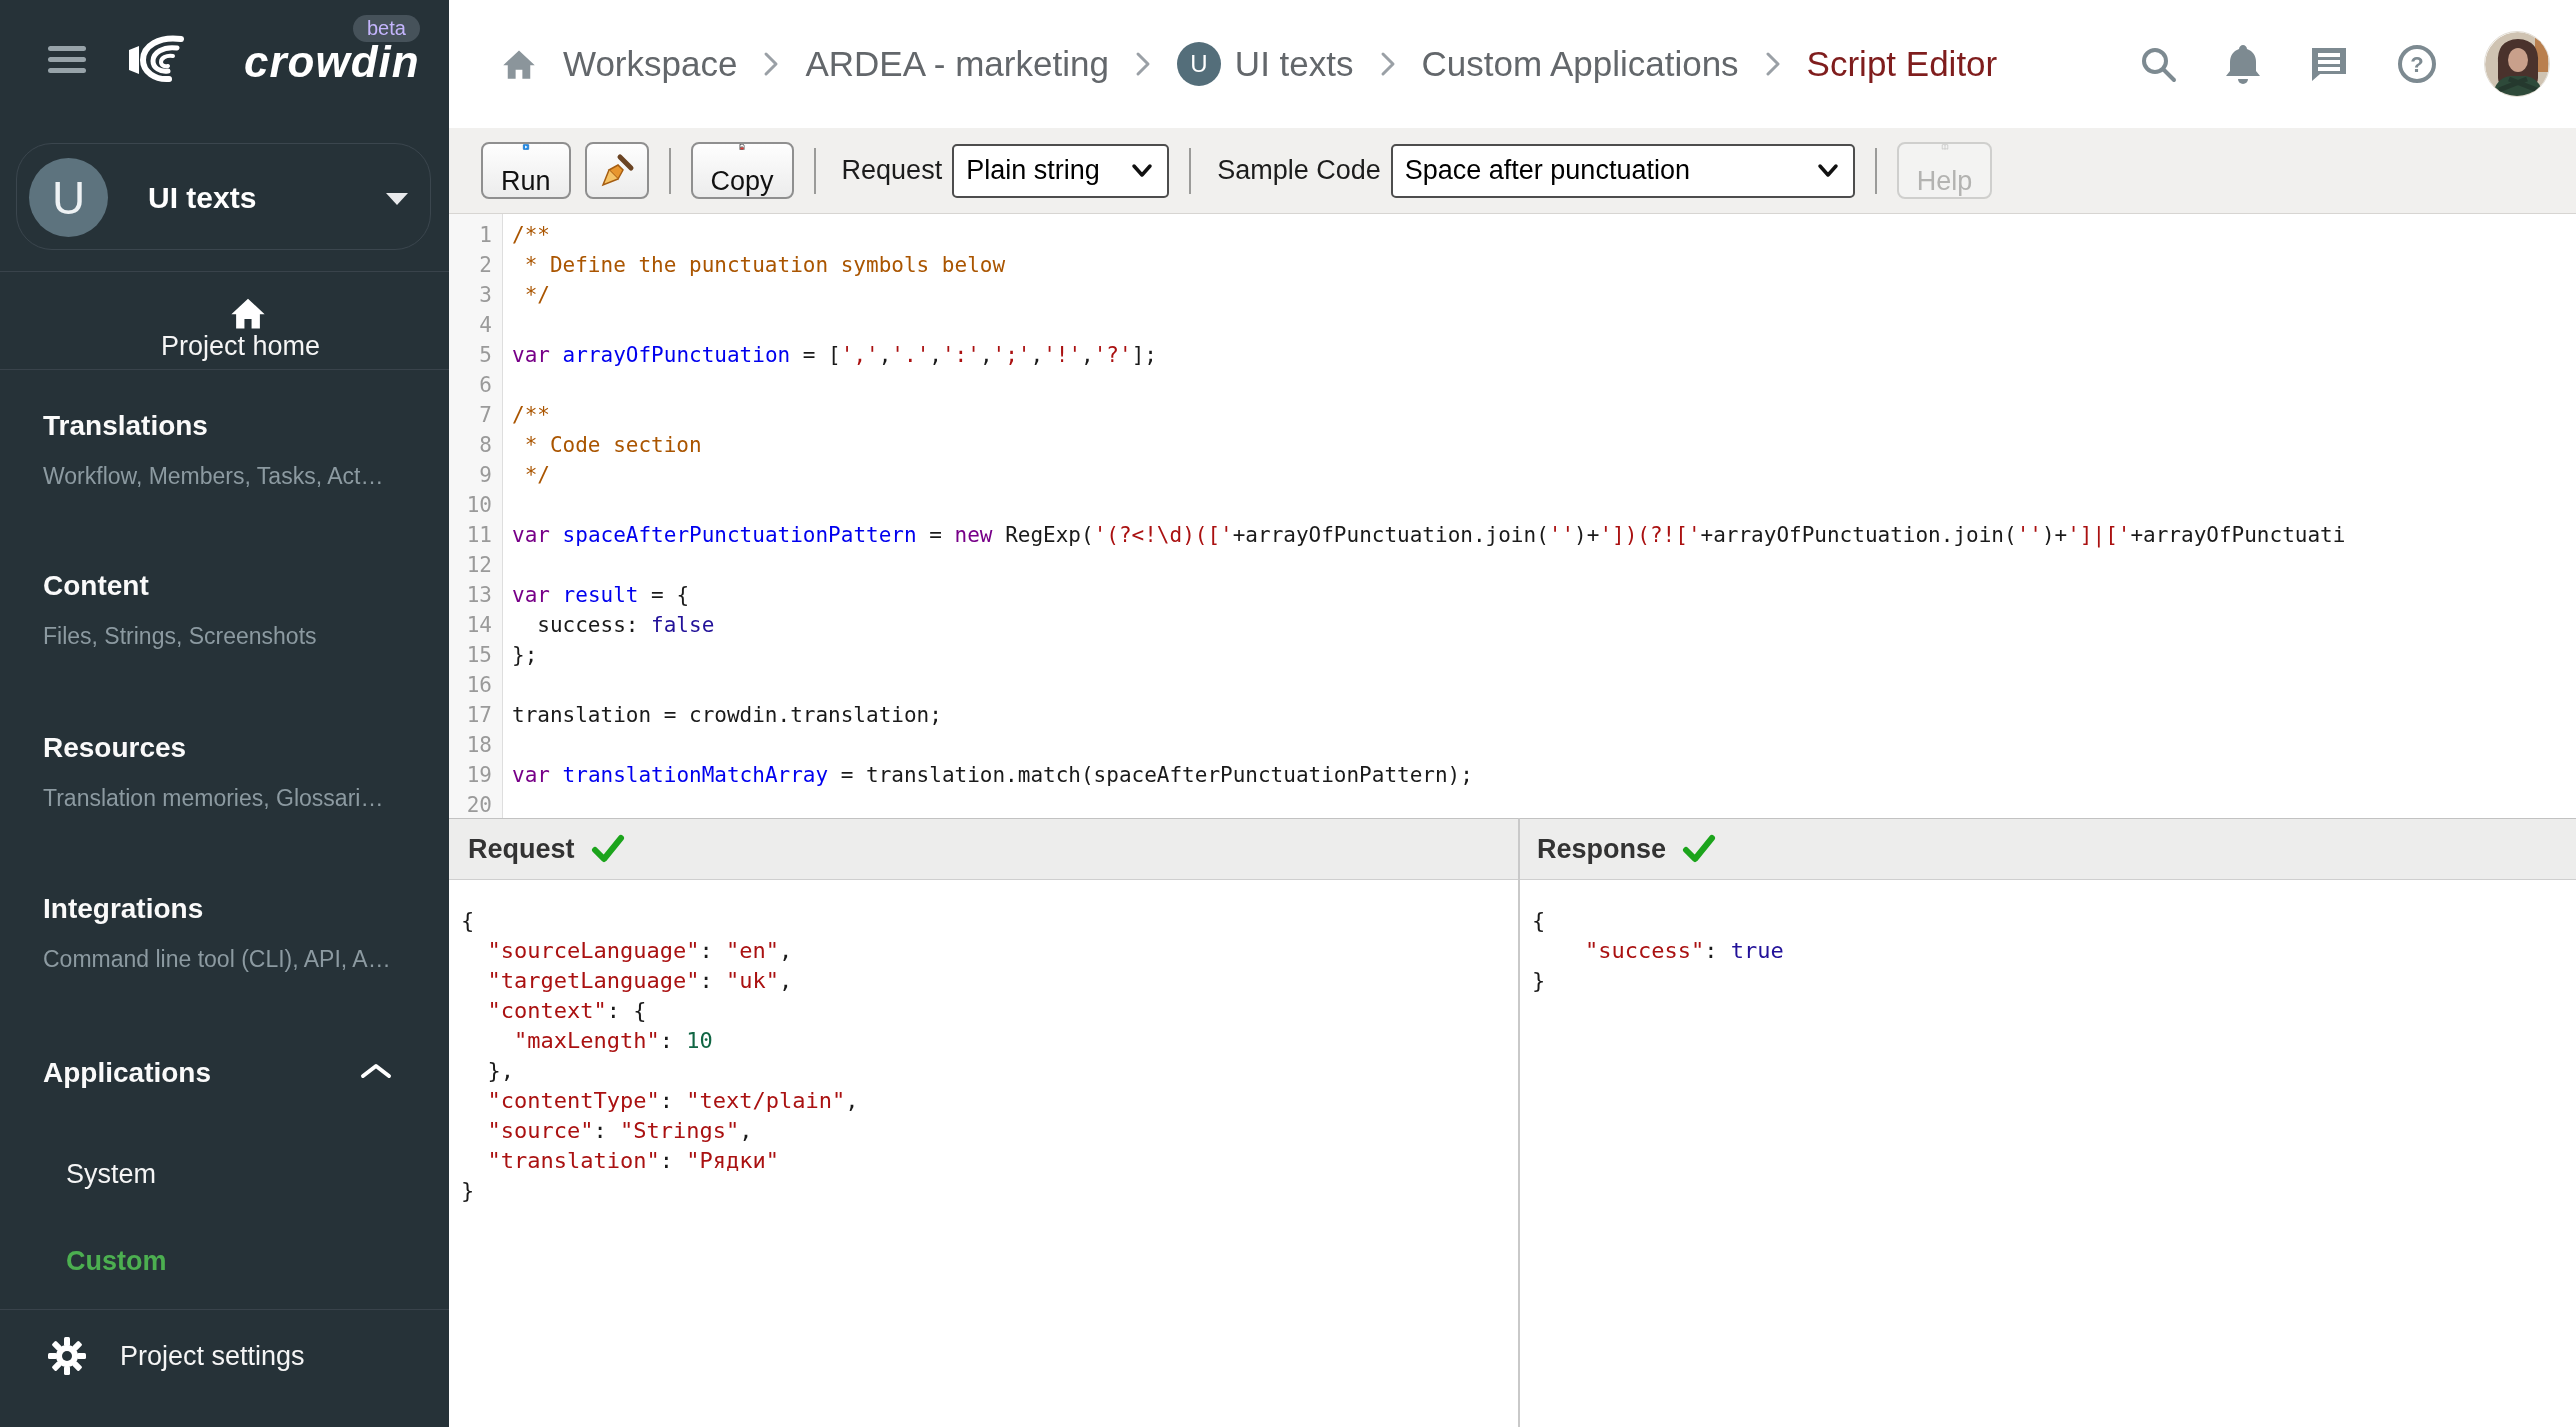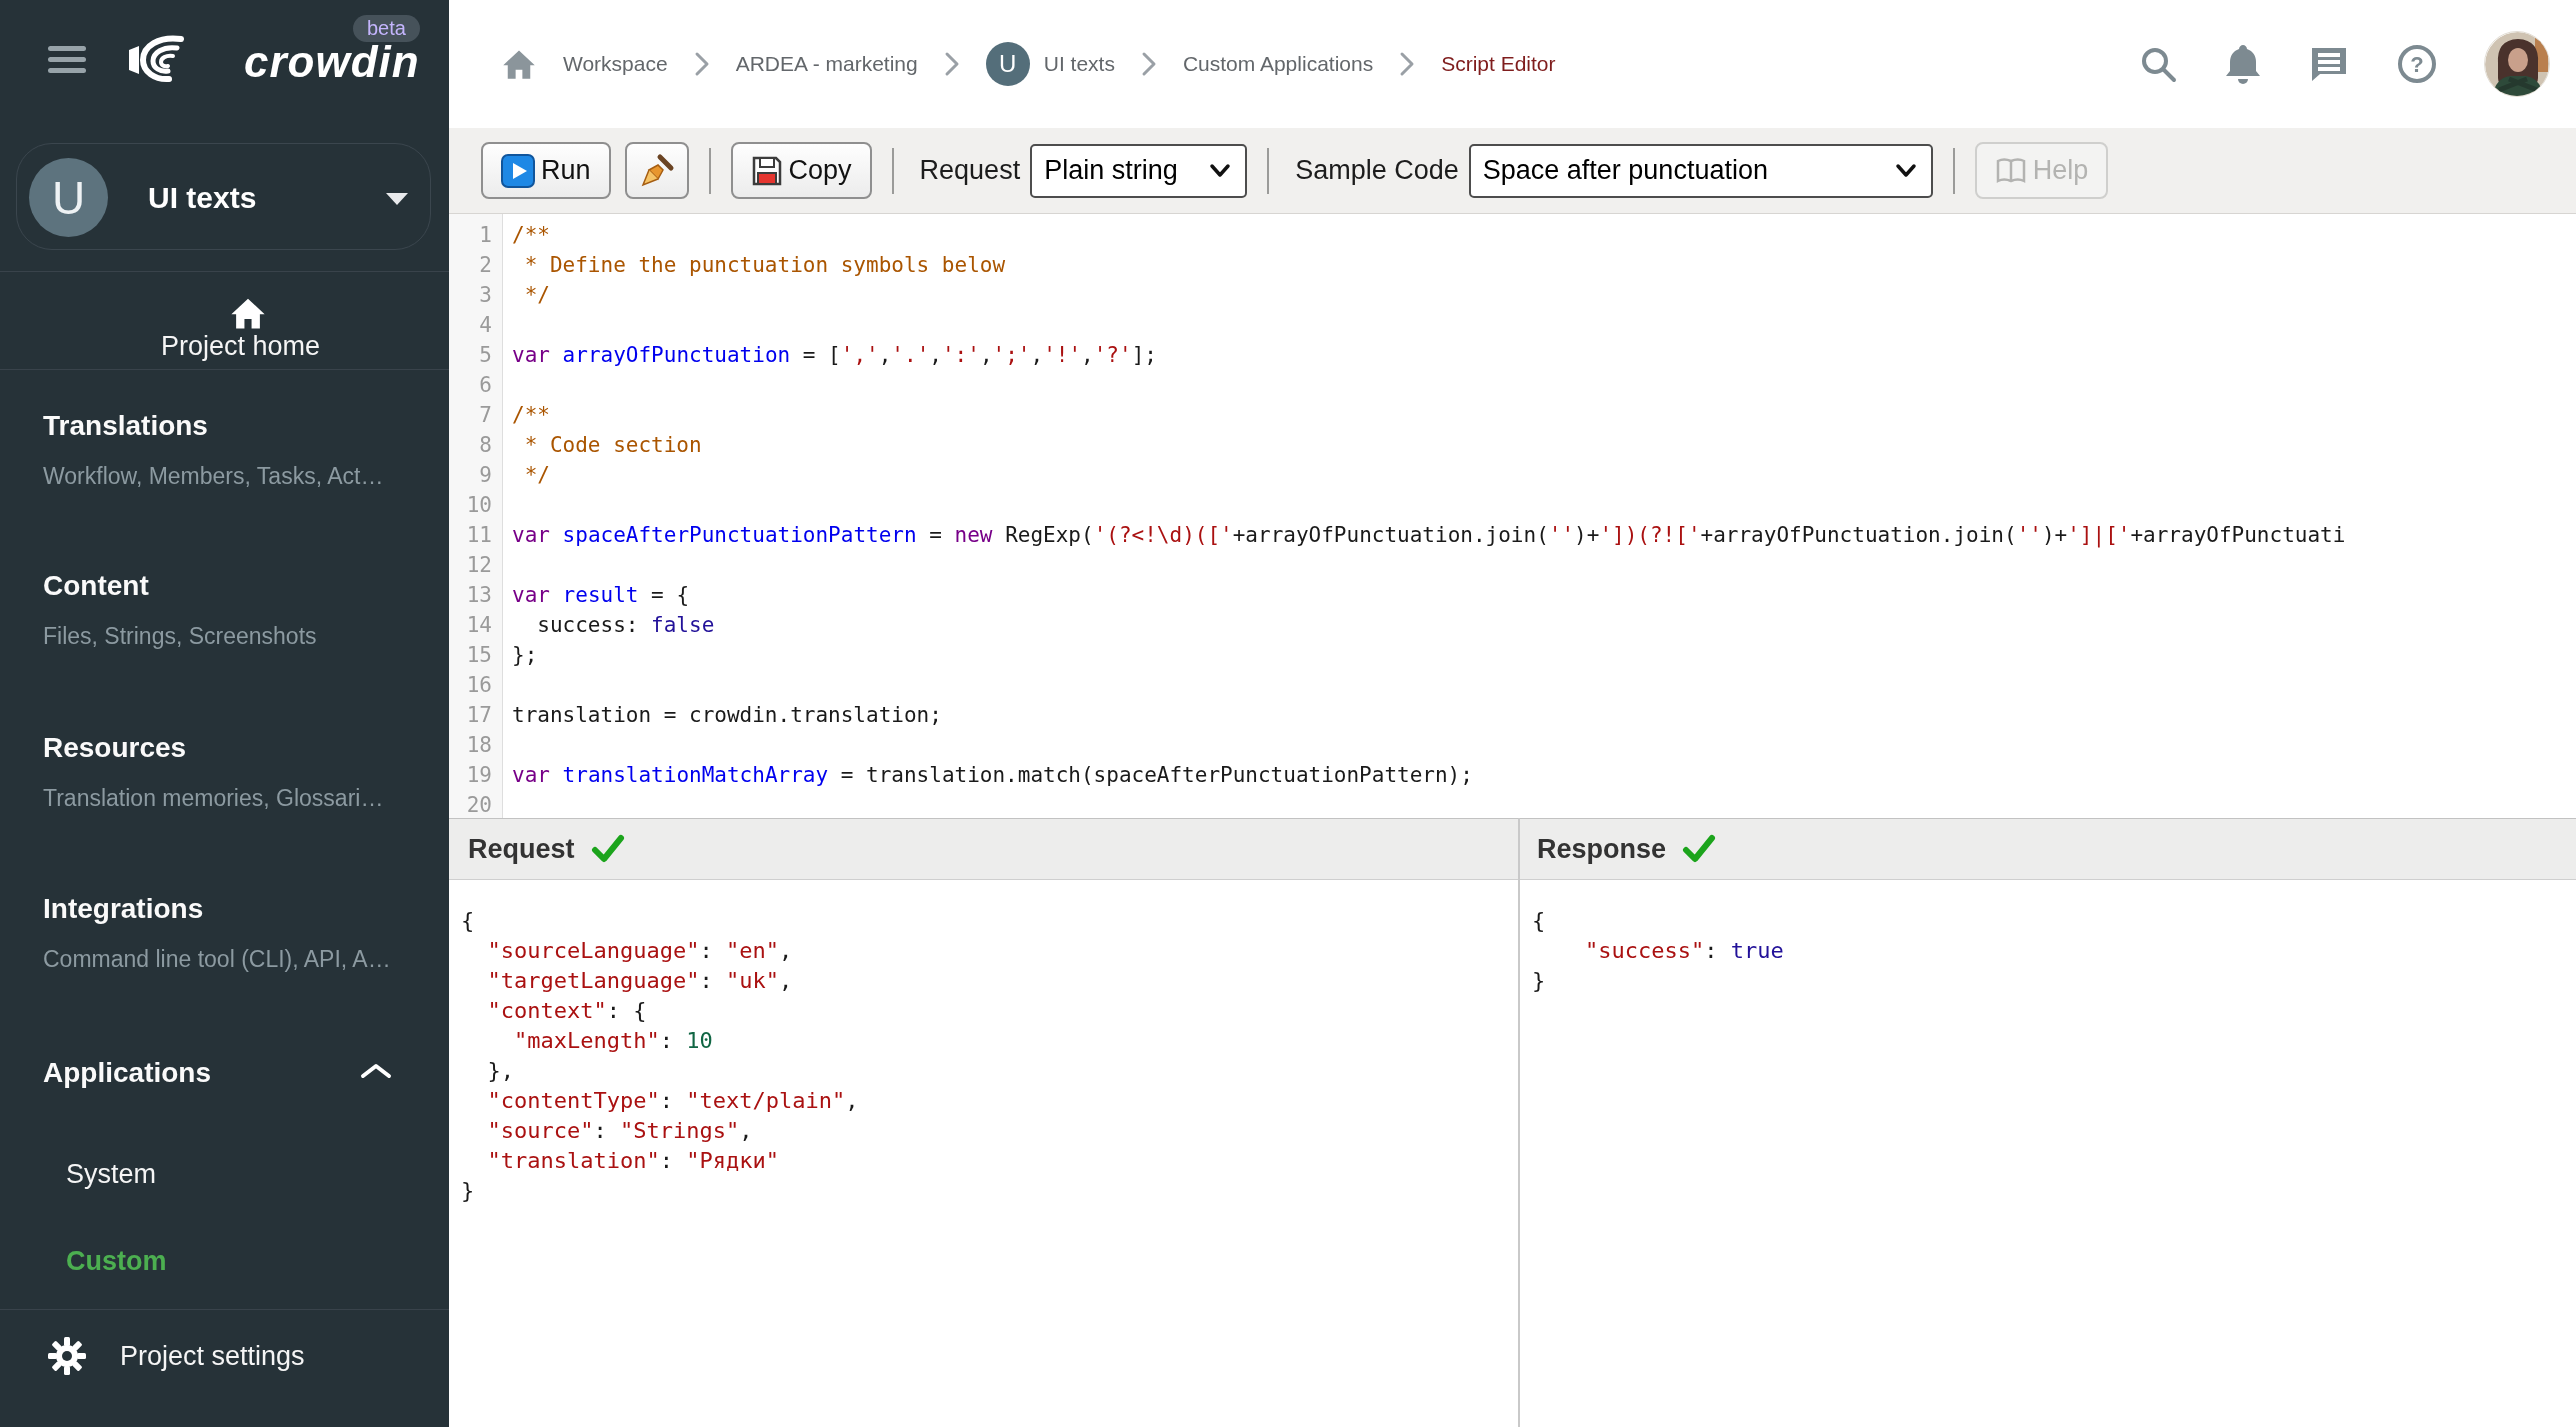--- a/index.html
+++ b/index.html
@@ -28,31 +28,31 @@
   .apps-caret { position:absolute; right:28px; top:4px; }
   .app-sub { position:absolute; left:66px; font-size:27px; color:#f5f5f5; cursor:pointer; }
   .app-sub.active { color:#4caf50;font-weight:bold; }
 
   
   .main { position:absolute; left:449px; top:0; width:2127px; height:1428px; }
 
   
   .topbar { position:absolute; left:0; top:0; width:2127px; height:128px; background:#fff; }
   .crumbs { position:absolute; left:52px; top:0; height:128px; display:flex; align-items:center; gap:26px; }
-  .crumb { font-size:21px; color:#63676b; cursor:pointer; white-space:nowrap; }
+  .crumb { font-size:35px; color:#63676b; cursor:pointer; white-space:nowrap; }
   .crumb.current { color:#7f1d1d; font-weight:normal; cursor:default; }
   .crumb-chip { width:44px; height:44px; border-radius:50%; background:#546e7a; color:#fff; font-size:24px; display:flex; align-items:center; justify-content:center; }
   .crumb-uitexts { display:flex; align-items:center; gap:14px; }
   .top-icons { position:absolute; right:26px; top:0; height:128px; display:flex; align-items:center; gap:46px; }
   .tico { cursor:pointer; display:flex; }
   .avatar { width:66px; height:66px; border-radius:50%; overflow:hidden; cursor:pointer; border:1px solid #e2ddd4; }
 
   
   .toolbar { position:absolute; left:0; top:128px; width:2127px; height:86px; background:#f1f0ee; border-bottom:1px solid #d7d5d2; display:flex; align-items:center; padding-left:32px; }
-  .tbtn { height:57px; background:linear-gradient(#fefefe,#ececec); border:2px solid #8f8f8f; border-radius:8px; display:flex; align-items:center; justify-content:center; gap:6px; padding:0 18px; font-size:27px; color:#111; cursor:pointer; }
+  .tbtn { height:57px; background:linear-gradient(#fefefe,#ececec); border:2px solid #8f8f8f; border-radius:8px; display:flex; align-items:center; justify-content:center; gap:16px; padding:0 18px; font-size:27px; color:#111; cursor:pointer;flex-direction:column; }
   .tbtn.disabled { background:#f3f3f2; border-color:#cfcfcd; color:#b3b3b1; cursor:default; }
   .tsep { width:2px; height:46px; background:#9b9b99; margin:0 20px; }
   .tlabel { font-size:27px; color:#1c1c1c; margin:0 10px 0 6px; white-space:nowrap; }
   .tselect { height:54px; background:#fff; border:2px solid #4d4d4d; border-radius:5px; display:flex; align-items:center; justify-content:space-between; font-size:27px; color:#000; padding:0 14px 0 12px; cursor:pointer; white-space:nowrap; }
 
   
   .editor { position:absolute; left:0; top:214px; width:2127px; height:604px; background:#fff; overflow:hidden; }
   .gutter { position:absolute; left:0; top:0; width:54px; height:100%; background:#f7f7f7; border-right:1px solid #dedede; padding:6px 10px 0 0; }
   .gutter div { height:30px; line-height:30px; text-align:right; color:#9a9a9a; font-family:"DejaVu Sans Mono", monospace; font-size:21px; }
   .code { position:absolute; left:63px; top:6px; right:0; overflow:hidden; }

